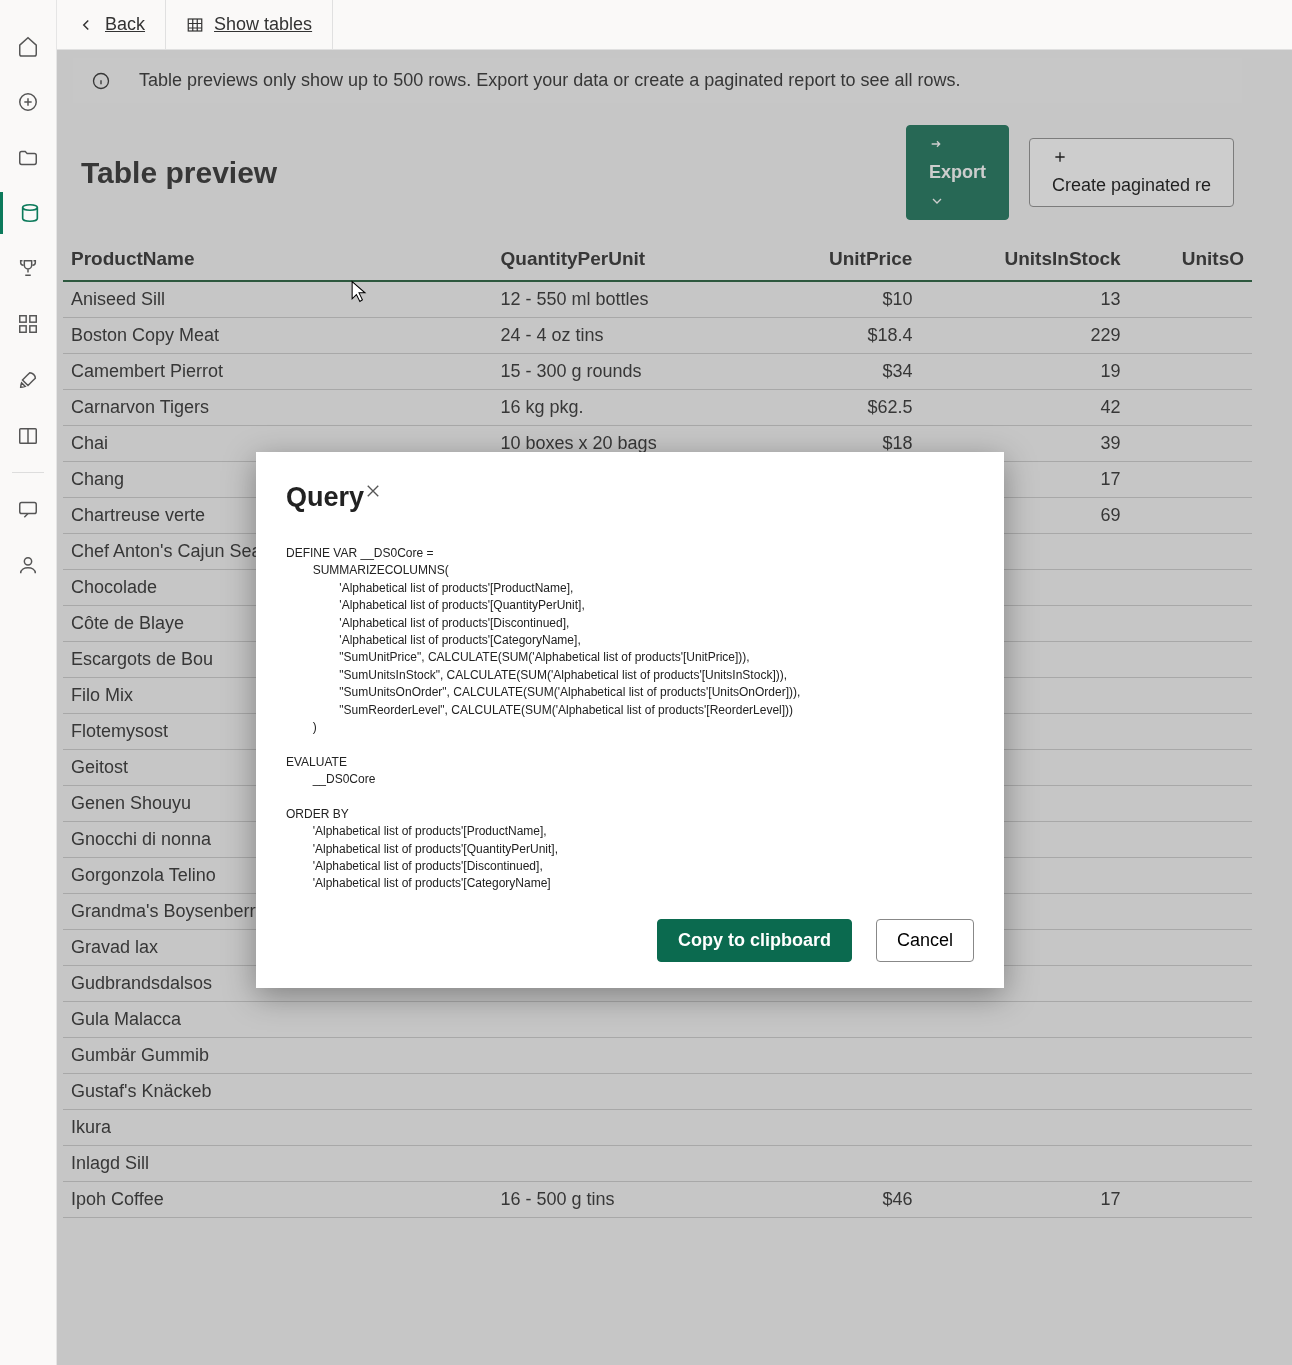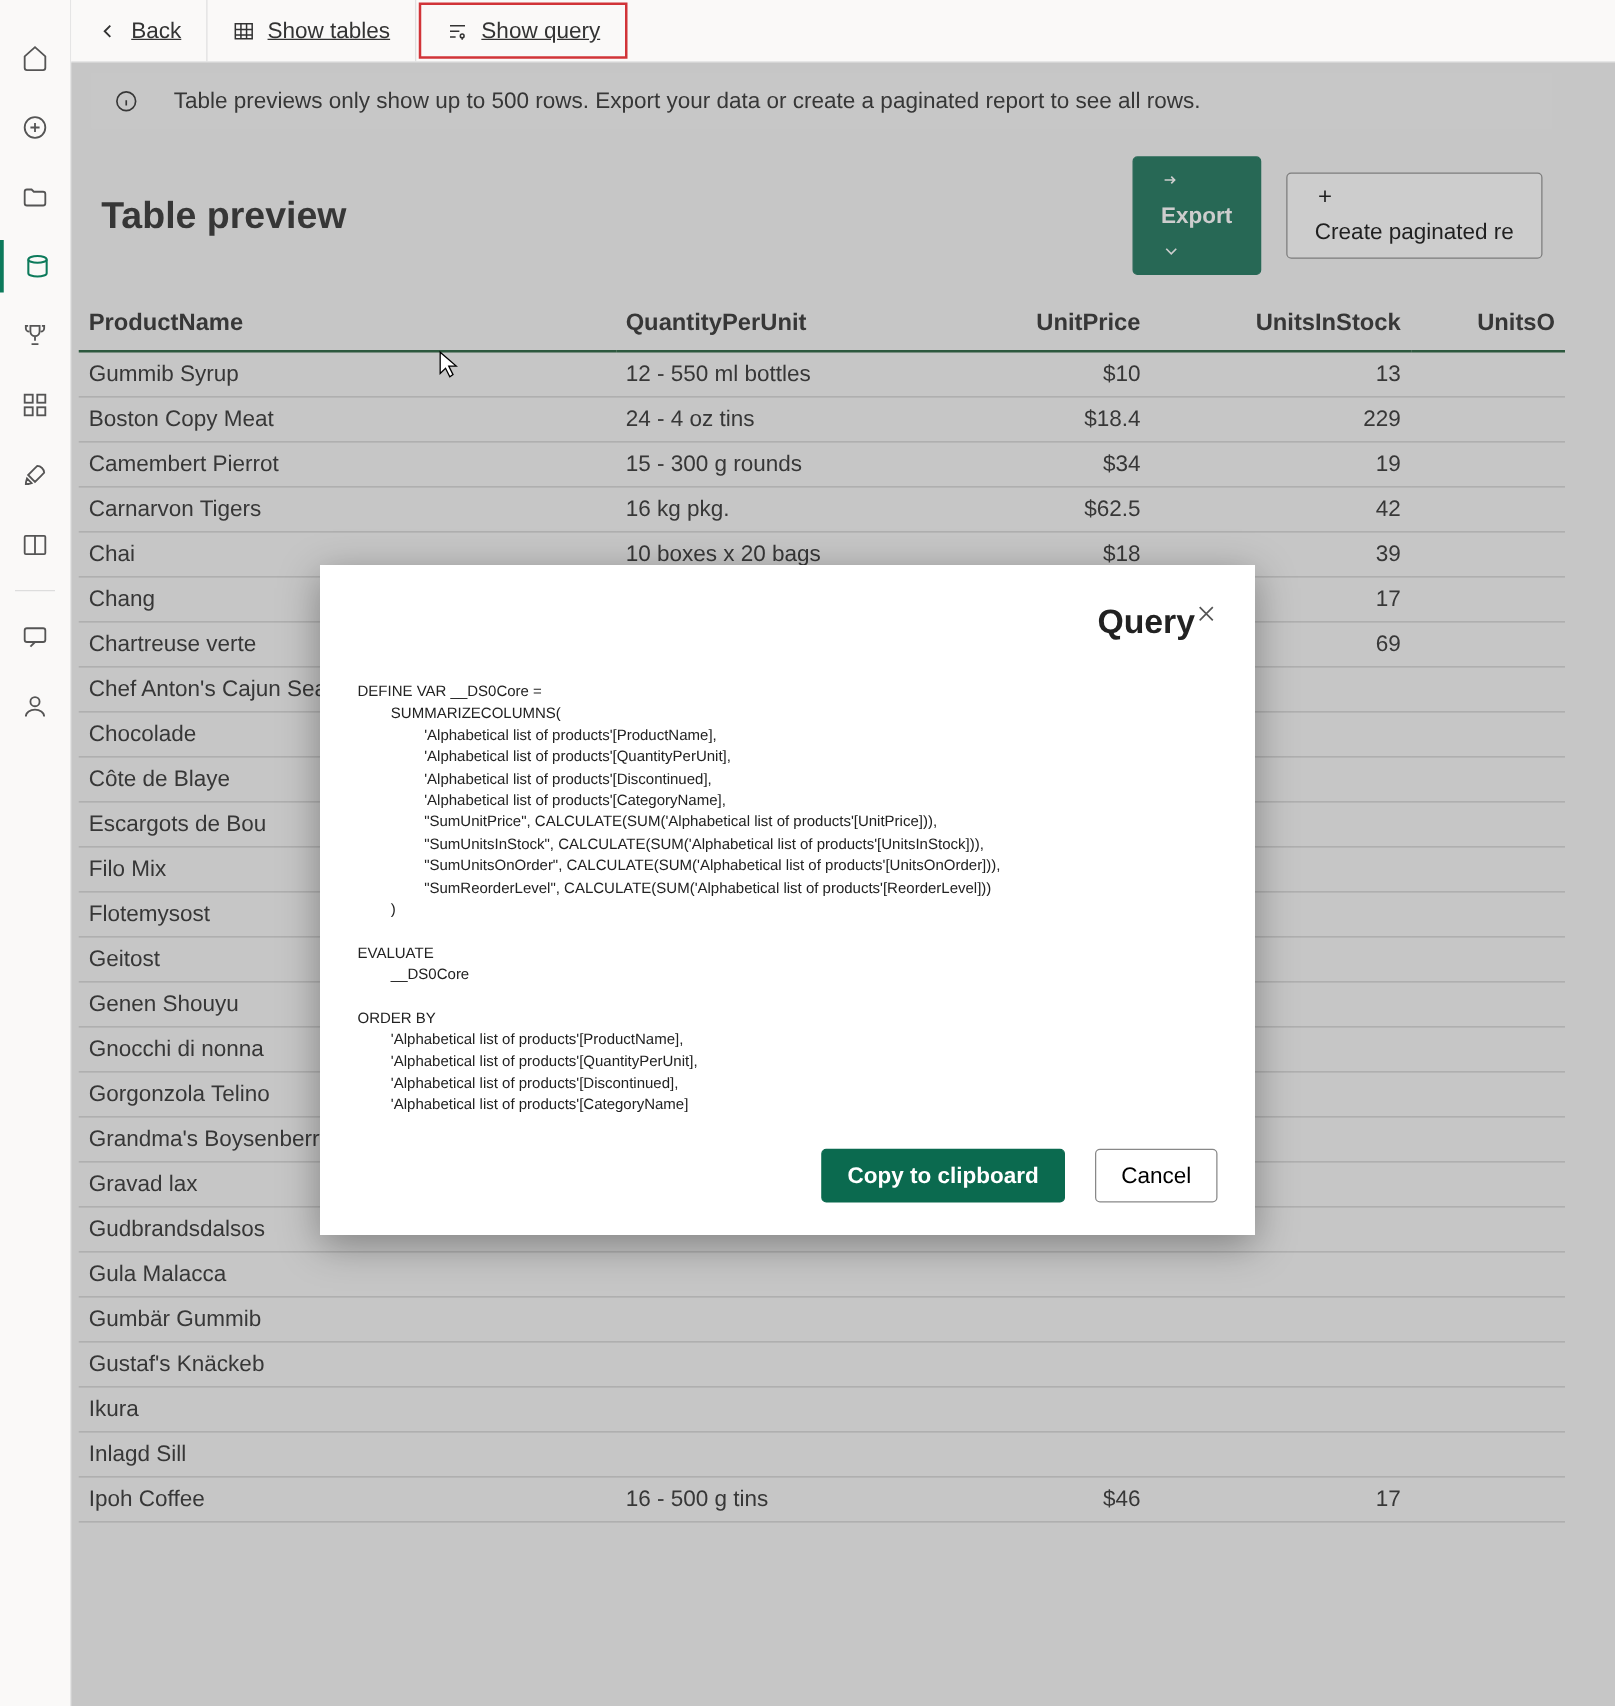--- a/index.html
+++ b/index.html
@@ -160,21 +160,21 @@
       left: 256px;
       top: 452px;
       width: 748px;
       background: #fff;
       box-shadow: 0 8px 30px rgba(0,0,0,0.35);
       z-index: 10;
       padding: 30px 30px 26px 30px;
     }
     .dialog-header {
       display: flex;
-      justify-content: flex-end;
+      justify-content: flex-start;
       align-items: flex-start;
     }
     .dialog-title {
       font-size: 27px;
       font-weight: 700;
       color: #222;
     }
     .close-x {
       cursor: pointer;
       color: #555;
@@ -278,28 +278,20 @@
             <path d="M15 6l-6 6 6 6"></path>
           </svg>
         <span>Back</span>
       </div>
       <div class="toolbar-item">
         <svg viewBox="0 0 24 24" fill="none" stroke="currentColor" stroke-width="1.6">
             <rect x="3" y="4" width="18" height="16"></rect>
             <path d="M3 10h18M3 16h18M9 4v16M15 4v16"></path>
           </svg>
         <span>Show tables</span>
-      </div>
-      <div class="toolbar-item show-query-highlight">
-        <svg viewBox="0 0 24 24" fill="none" stroke="currentColor" stroke-width="1.6">
-            <path d="M4 6h16M4 12h10M4 18h6"></path>
-            <circle cx="17" cy="17" r="2"></circle>
-            <path d="M17 19v2"></path>
-          </svg>
-        <span>Show query</span>
       </div>
     </div>
 
     <div style="position:relative; flex:1;">
       <div class="content-wrap">
         <div class="banner">
           <svg viewBox="0 0 24 24" fill="none" stroke="currentColor" stroke-width="1.6">
               <circle cx="12" cy="12" r="9"></circle>
               <path d="M12 8h.01M12 11v5"></path>
             </svg>
@@ -330,21 +322,21 @@
               <tr id="thead-row">
                 <th>ProductName</th>
                 <th>QuantityPerUnit</th>
                 <th class="num">UnitPrice</th>
                 <th class="num">UnitsInStock</th>
                 <th class="num">UnitsO</th>
               </tr>
             </thead>
           <tbody id="tbody">
               <tr>
-                <td>Gummib Syrup</td>
+                <td>Aniseed Sill</td>
                 <td>12 - 550 ml bottles</td>
                 <td class="num">$10</td>
                 <td class="num">13</td>
                 <td class="num"></td>
               </tr>
               <tr>
                 <td>Boston Copy Meat</td>
                 <td>24 - 4 oz tins</td>
                 <td class="num">$18.4</td>
                 <td class="num">229</td>

